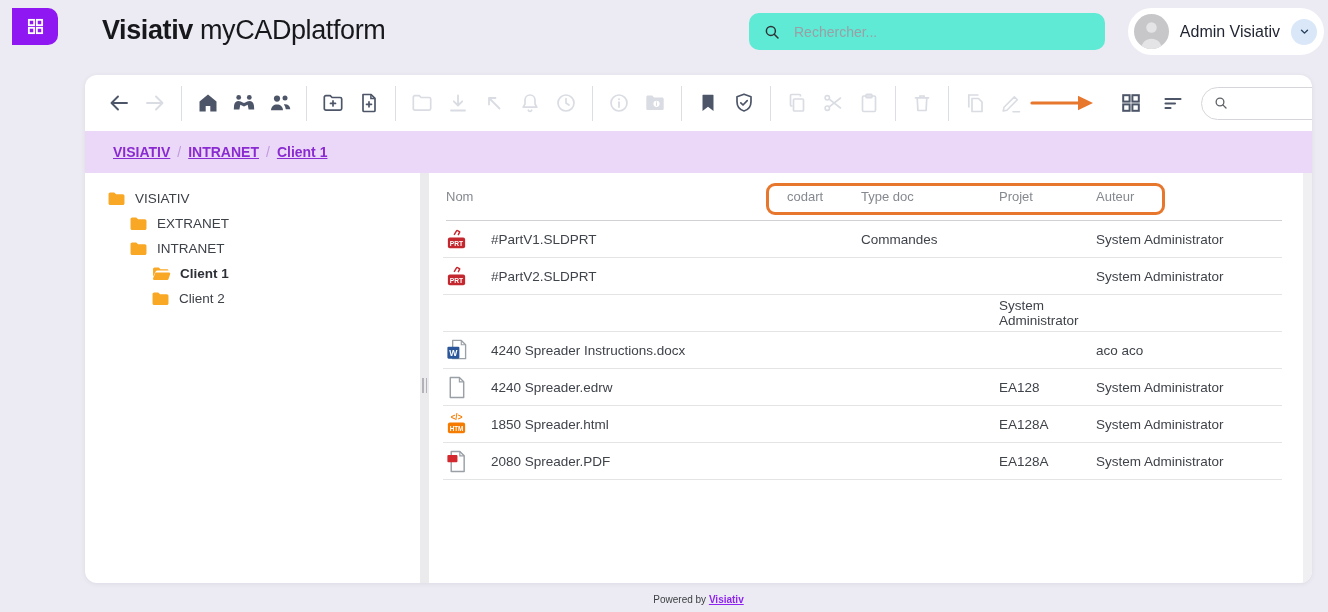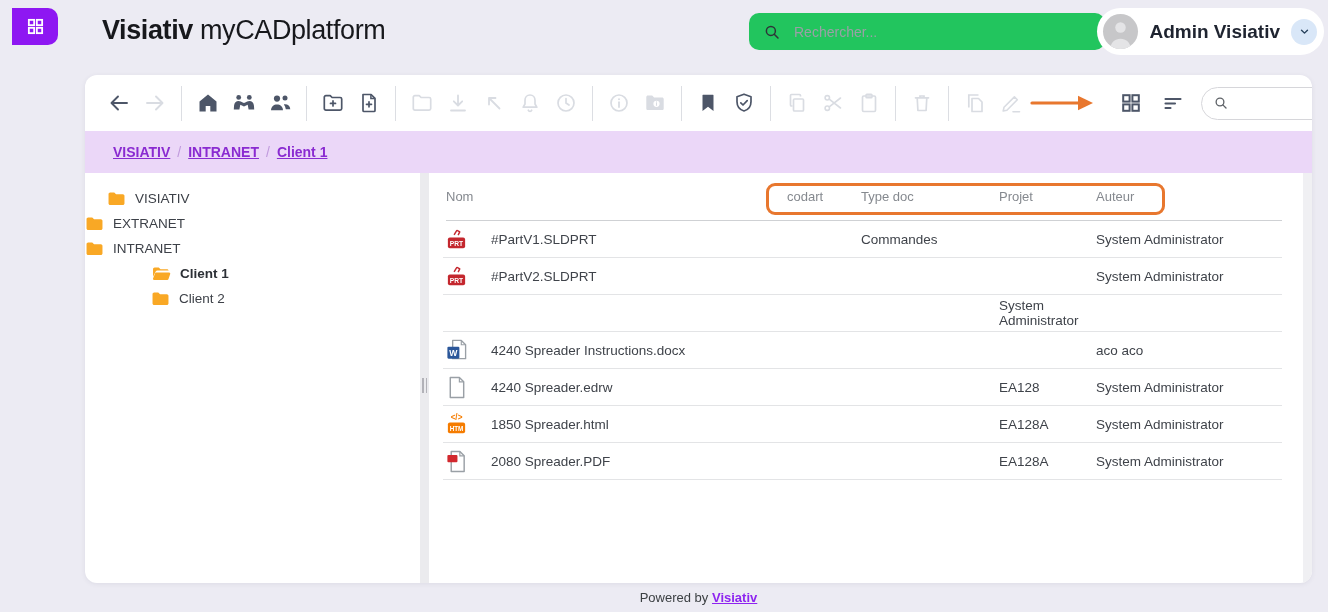--- a/index.html
+++ b/index.html
@@ -13,27 +13,27 @@
   svg { display:block; }
 
   
   .header { position:absolute; left:12px; top:0; width:1328px; height:64px; }
   .app-launcher { position:absolute; left:0; top:8px; width:46px; height:37px;
     background:#8E17F2; border-radius:0 10px 10px 0; display:flex; align-items:center; justify-content:center; cursor:pointer; }
   .brand { position:absolute; left:90px; top:15px; font-size:27px; letter-spacing:-0.4px; color:#17181c; white-space:nowrap; }
   .brand b { font-weight:800; }
   .brand span.light { font-weight:400; }
   .hdr-search { position:absolute; left:737px; top:13px; width:356px; height:37px;
-    background:#22c55e; border-radius:10px; box-shadow:0 0 0 1px #eceaf2; display:flex; align-items:center; padding:0 14px; gap:13px; }
+    background:#5eead4; border-radius:10px; box-shadow:0 0 0 1px #eceaf2; display:flex; align-items:center; padding:0 14px; gap:13px; }
   .hdr-search input { border:none; outline:none; flex:1; font-size:14px; color:#202124; background:transparent; font-family:inherit; }
   .hdr-search input::placeholder { color:#9aa0a6; }
   .user-chip { position:absolute; right:16px; top:8px; height:47px; background:#fff; border-radius:24px;
     display:flex; align-items:center; gap:11px; padding:6px 7px 6px 6px; cursor:pointer; }
   .avatar { width:35px; height:35px; border-radius:50%; background:#c7c7c9; display:flex; align-items:flex-end; justify-content:center; overflow:hidden; }
-  .user-name { font-size:19px; font-weight:bold; color:#1f2430; }
+  .user-name { font-size:16px; font-weight:normal; color:#1f2430; }
   .chev-circle { width:26px; height:26px; border-radius:50%; background:#d9e7f8; display:flex; align-items:center; justify-content:center; }
 
   
   .card { position:absolute; left:85px; top:75px; width:1227px; height:508px; background:#fff;
     border-radius:12px; box-shadow:0 1px 5px rgba(50,50,80,.08); display:flex; flex-direction:column; overflow:hidden; }
 
   
   .toolbar { height:56px; flex:none; display:flex; align-items:center; padding:0 24px 0 16px; }
   .tbi { width:24px; height:24px; margin:0 6px; flex:none; cursor:pointer; }
   .tbi.on  { color:#4d5668; }
@@ -48,40 +48,40 @@
   
   .breadcrumb { height:42px; flex:none; background:#EBD7F8; display:flex; align-items:center; padding-left:28px; font-size:14px; font-weight:bold; }
   .bc-link { color:#8A2BD1; text-decoration:underline; cursor:pointer; }
   .bc-sep { color:#c09add; font-weight:400; margin:0 7px; }
 
   
   .content { flex:1; display:flex; min-height:0; }
   .tree-panel { width:335px; flex:none; padding-top:13px; }
   .tree-item { height:25px; display:flex; align-items:center; gap:9px; font-size:13.5px; color:#3d4148; cursor:pointer; }
   .tree-item.lv0 { padding-left:22px; }
-  .tree-item.lv1 { }
+  .tree-item.lv1 { padding-left:44px; }
   .tree-item.lv2 { padding-left:66px; }
   .tree-item.selected { font-weight:bold; color:#2c3036; }
   .divider { width:9px; flex:none; background:#ebebee; position:relative; cursor:col-resize; }
   .grip { position:absolute; left:2px; top:205px; display:flex; gap:2px; }
   .grip i { display:block; width:1.5px; height:15px; background:#b2b2b8; }
 
   .table-panel { flex:1; position:relative; min-width:0; }
   .v-scroll { position:absolute; right:0; top:0; bottom:0; width:9px; background:#f0f0f3; }
   .thead { height:48px; margin:0 30px 0 17px; display:grid; grid-template-columns:341px 74px 138px 97px 1fr;
     align-items:center; font-size:13px; color:#85898f; border-bottom:1px solid #cfd1d4; }
   .trow { height:37px; margin:0 30px 0 14px; display:grid; grid-template-columns:344px 74px 138px 97px 1fr;
     align-items:center; font-size:13.5px; color:#3f434a; border-bottom:1px solid #e3e4e6; cursor:pointer; }
   .name-cell { display:flex; align-items:center; gap:22px; min-width:0; }
   .fic { width:26px; height:26px; flex:none; display:flex; align-items:center; justify-content:center; }
   .ann-box { position:absolute; left:337px; top:10px; width:399px; height:32px;
     border:3px solid #E8772E; border-radius:9px; pointer-events:none; }
 
   
-  .footer { position:absolute; left:85px; width:1227px; bottom:7px; text-align:center; font-size:13px; color:#3c4043; }
+  .footer { position:absolute; left:85px; width:1227px; bottom:7px; text-align:center; font-size:10px; color:#3c4043; }
   .footer a { color:#8E24F0; font-weight:bold; text-decoration:underline; cursor:pointer; }
 </style>
 </head>
 <body>
 
 <div class="header">
   <div class="app-launcher">
     <svg width="19" height="19" viewBox="0 0 20 20">
       <g fill="none" stroke="#fff" stroke-width="1.9">
         <rect x="3" y="3" width="5.6" height="5.6"></rect>

